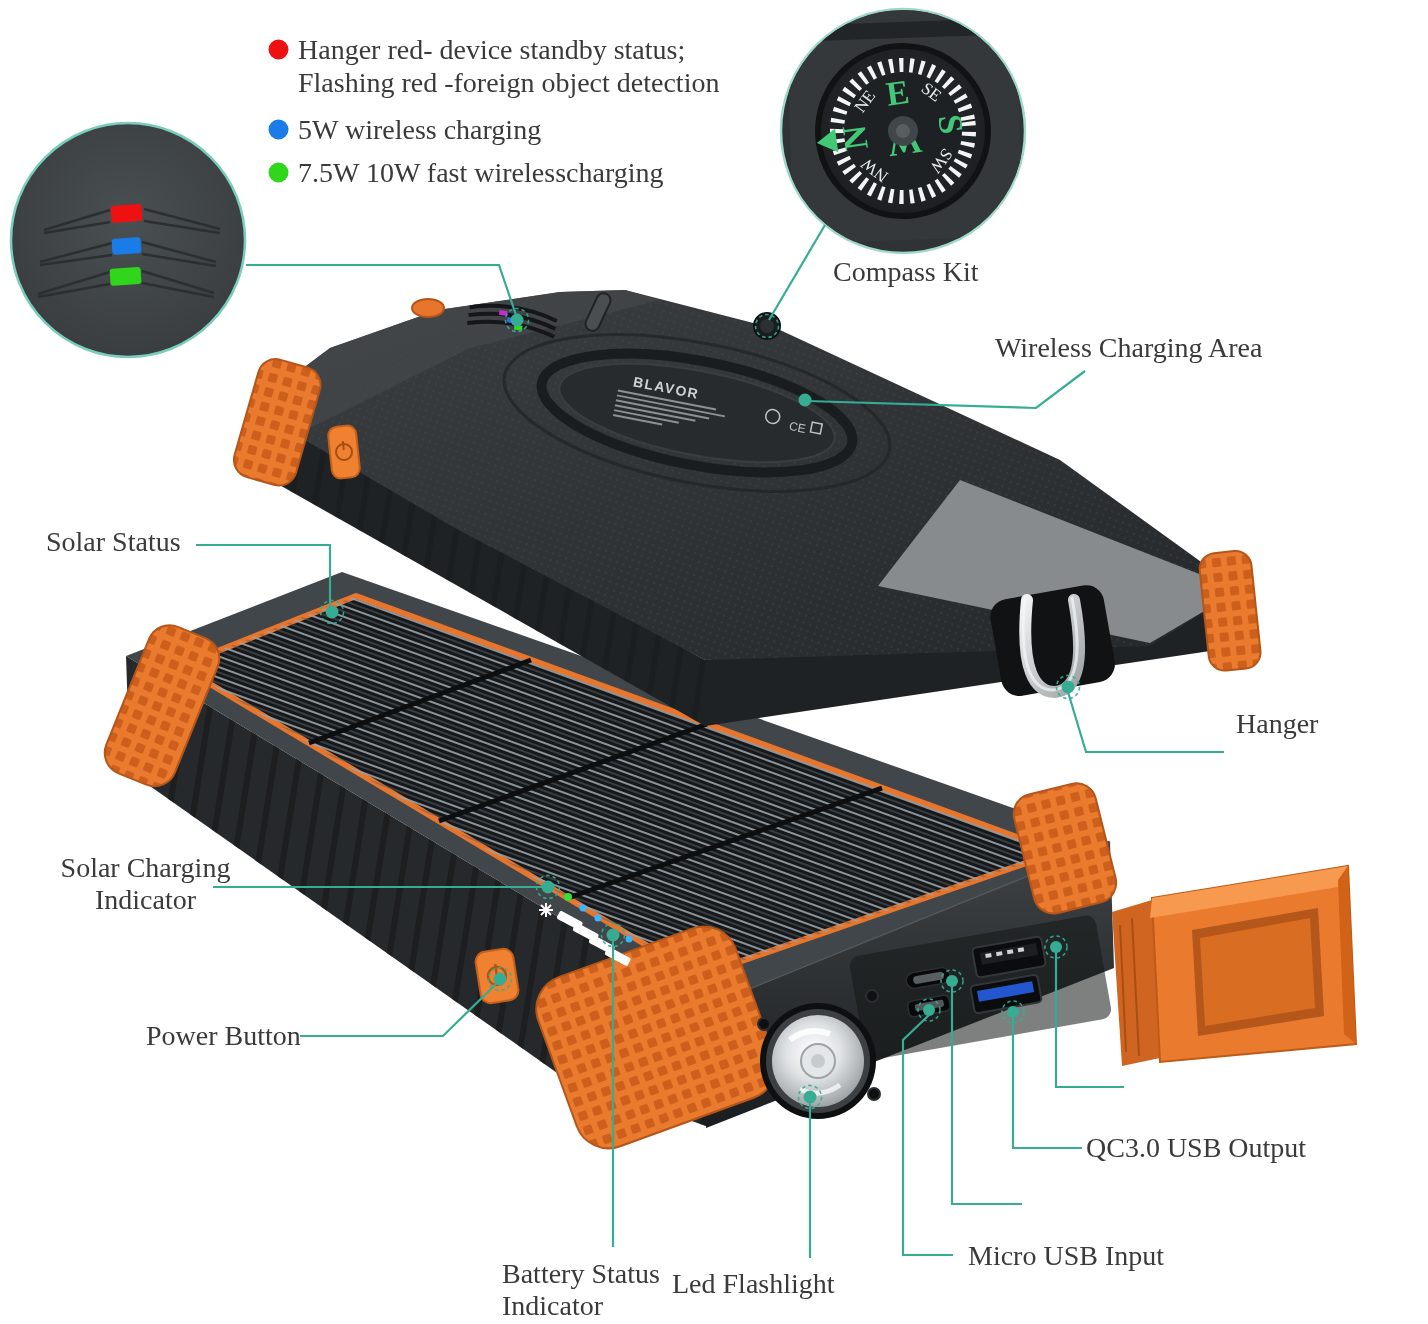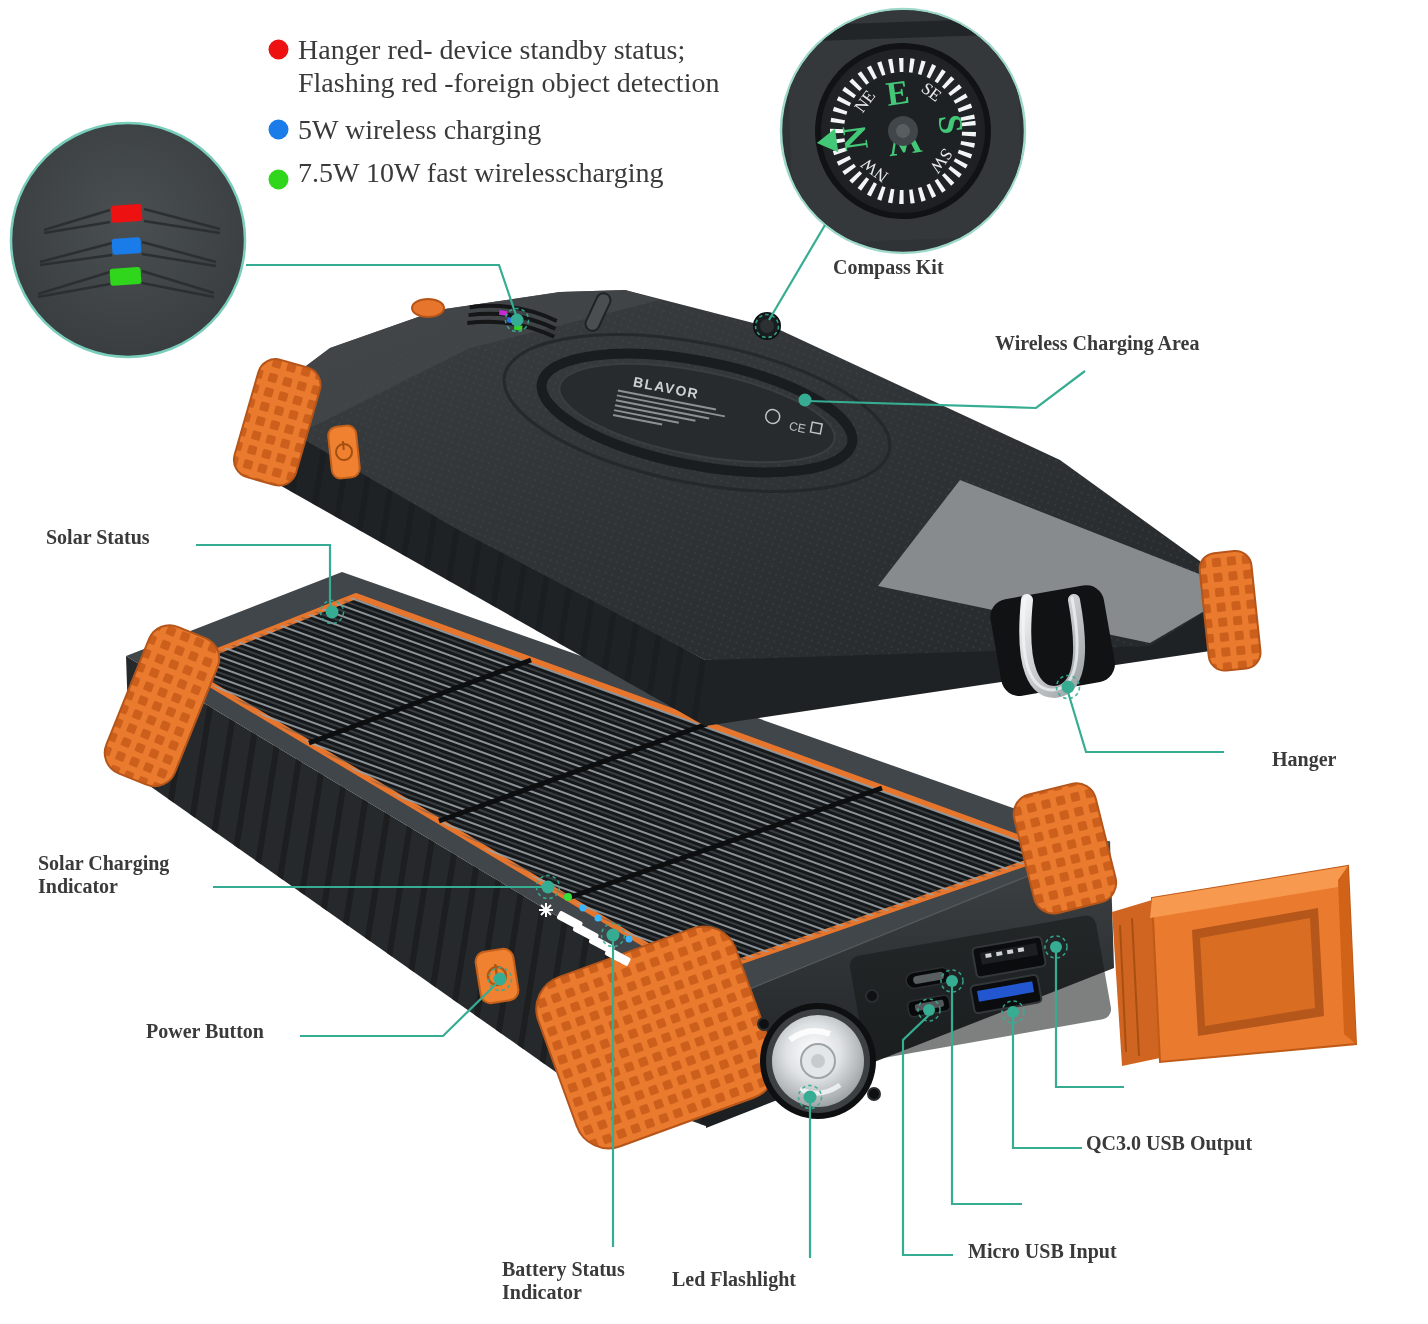--- a/index.html
+++ b/index.html
@@ -1,19 +1,19 @@
 <!DOCTYPE html>
 <html style="--callout: #36ad93; --orange: #e8752c; --text: #3a3a3a; --usb_blue: #2257d0; --compass_green: #43c878;"><head>
 <meta charset="utf-8">
 <style>
   html,body{margin:0;padding:0;background:#ffffff;}
   #canvas{position:relative;width:1428px;height:1324px;background:#ffffff;overflow:hidden;
           font-family:"Liberation Serif",serif;color:var(--text,#3a3a3a);}
   #art{position:absolute;left:0;top:0;}
-  .label{position:absolute;font-size:20px;line-height:1.16;color:var(--text,#3a3a3a);white-space:nowrap;font-weight:bold;}
+  .label{position:absolute;font-size:28px;line-height:1.16;color:var(--text,#3a3a3a);white-space:nowrap;}
   .label.wrap{white-space:normal;}
   .legend-item{position:absolute;display:flex;align-items:flex-start;}
   .legend-item svg{flex:0 0 auto;margin-top:5px;}
   .legend-text{margin-left:9px;font-size:28px;line-height:1.17;}
   .callout-line{fill:none;stroke:var(--callout,#36ad93);stroke-width:2.2;}
   .callout-dot{fill:var(--callout,#36ad93);}
   .callout-ring{fill:none;stroke:var(--callout,#36ad93);stroke-width:1.6;stroke-dasharray:3.5 3;opacity:.9;}
 </style>
 </head>
 <body>
@@ -327,30 +327,30 @@
         <circle cx="10.5" cy="10.5" r="10" fill="#ed1111"></circle>
       </svg>
     <div class="legend-text" style="width:470px;">Hanger red- device standby status; Flashing red -foreign object detection</div>
   </div>
   <div class="legend-item" style="left:268px;top:114px;">
     <svg width="21" height="21">
         <circle cx="10.5" cy="10.5" r="10" fill="#1a7ce8"></circle>
       </svg>
     <div class="legend-text">5W wireless charging</div>
   </div>
-  <div class="legend-item" style="left:268px;top:157px;align-items:flex-end;">
+  <div class="legend-item" style="left:268px;top:157px;">
     <svg width="21" height="21">
         <circle cx="10.5" cy="10.5" r="10" fill="#2fd61c"></circle>
       </svg>
     <div class="legend-text">7.5W 10W fast wirelesscharging</div>
   </div>
 
   <div class="label" style="left:833px;top:256px;">Compass Kit</div>
   <div class="label" style="left:995px;top:332px;">Wireless Charging Area</div>
   <div class="label" style="left:46px;top:526px;">Solar Status</div>
-  <div class="label" style="left:1236px;top:748px;margin-left:36px;">Hanger</div>
-  <div class="label wrap" style="left:38px;top:852px;width:215px;">Solar Charging Indicator</div>
+  <div class="label" style="left:1236px;top:708px;">Hanger</div>
+  <div class="label wrap" style="left:38px;top:852px;width:215px;text-align:center;">Solar Charging Indicator</div>
   <div class="label" style="left:146px;top:1020px;">Power Button</div>
   <div class="label" style="left:1086px;top:1132px;">QC3.0 USB Output</div>
   <div class="label" style="left:968px;top:1240px;">Micro USB Input</div>
   <div class="label wrap" style="left:502px;top:1258px;width:195px;">Battery Status Indicator</div>
   <div class="label" style="left:672px;top:1268px;">Led Flashlight</div>
 </div>
 
 </body></html>

